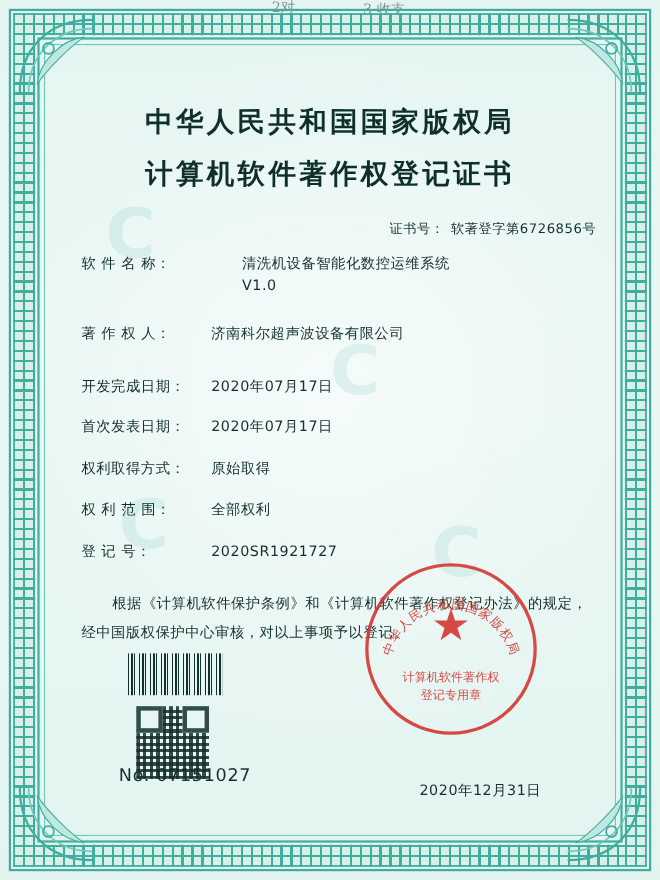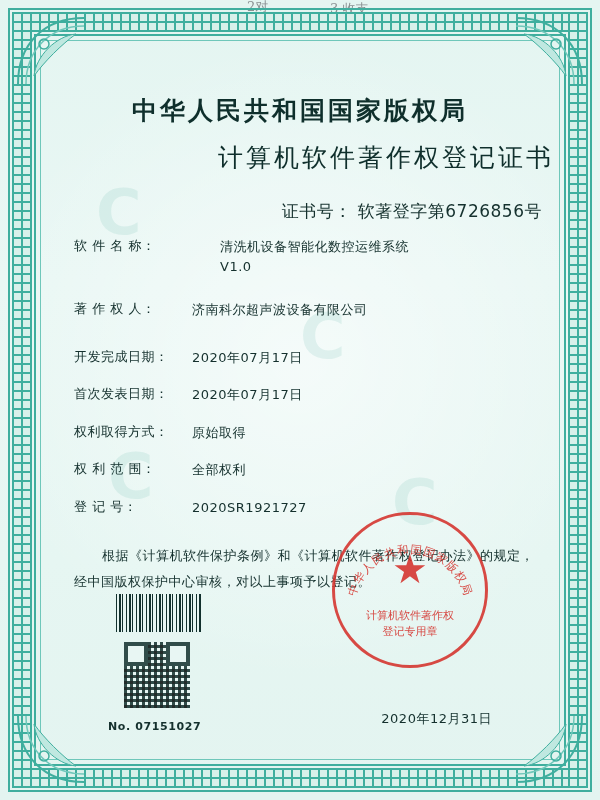--- a/index.html
+++ b/index.html
@@ -99,33 +99,33 @@
   .title-main {
     text-align: center;
     font-size: 25px;
     letter-spacing: 3px;
     color: #0f2f2c;
     font-weight: bold;
     margin-top: 48px;
     font-family: "DejaVu Sans", "Liberation Sans", sans-serif;
   }
   .title-sub {
-    text-align: right;
+    text-align: center;
     font-size: 25px;
     letter-spacing: 3px;
     color: #0f2f2c;
-    font-weight: normal;
+    font-weight: bold;
     margin-top: 14px;
   }
 
   .cert-no {
     text-align: right;
     margin-top: 26px;
     padding-right: 12px;
-    font-size: 17px;
+    font-size: 12px;
     color: #15312e;
     letter-spacing: 0.5px;
   }
   .cert-no .lbl { margin-right: 6px; }
 
   .fields {
     margin-top: 14px;
     padding-left: 28px;
   }
   .field-row {
@@ -194,25 +194,24 @@
     width: 16px; height: 16px;
     border: 4px solid #12302d;
     background: #e9f7f4;
   }
   .qr::before { left: 0; top: 0; }
   .qr::after  { right: 0; top: 0; }
 
   .serial {
     position: absolute;
     left: 62px;
-    bottom: 21px;
-    font-size: 11px;
+    bottom: 40px;
+    font-size: 16px;
     color: #14302d;
     letter-spacing: 0.6px;
-    font-weight: bold;
   }
   .issue-date {
     position: absolute;
     right: 62px;
     bottom: 26px;
     font-size: 13px;
     color: #14302d;
     letter-spacing: 0.5px;
   }
 

